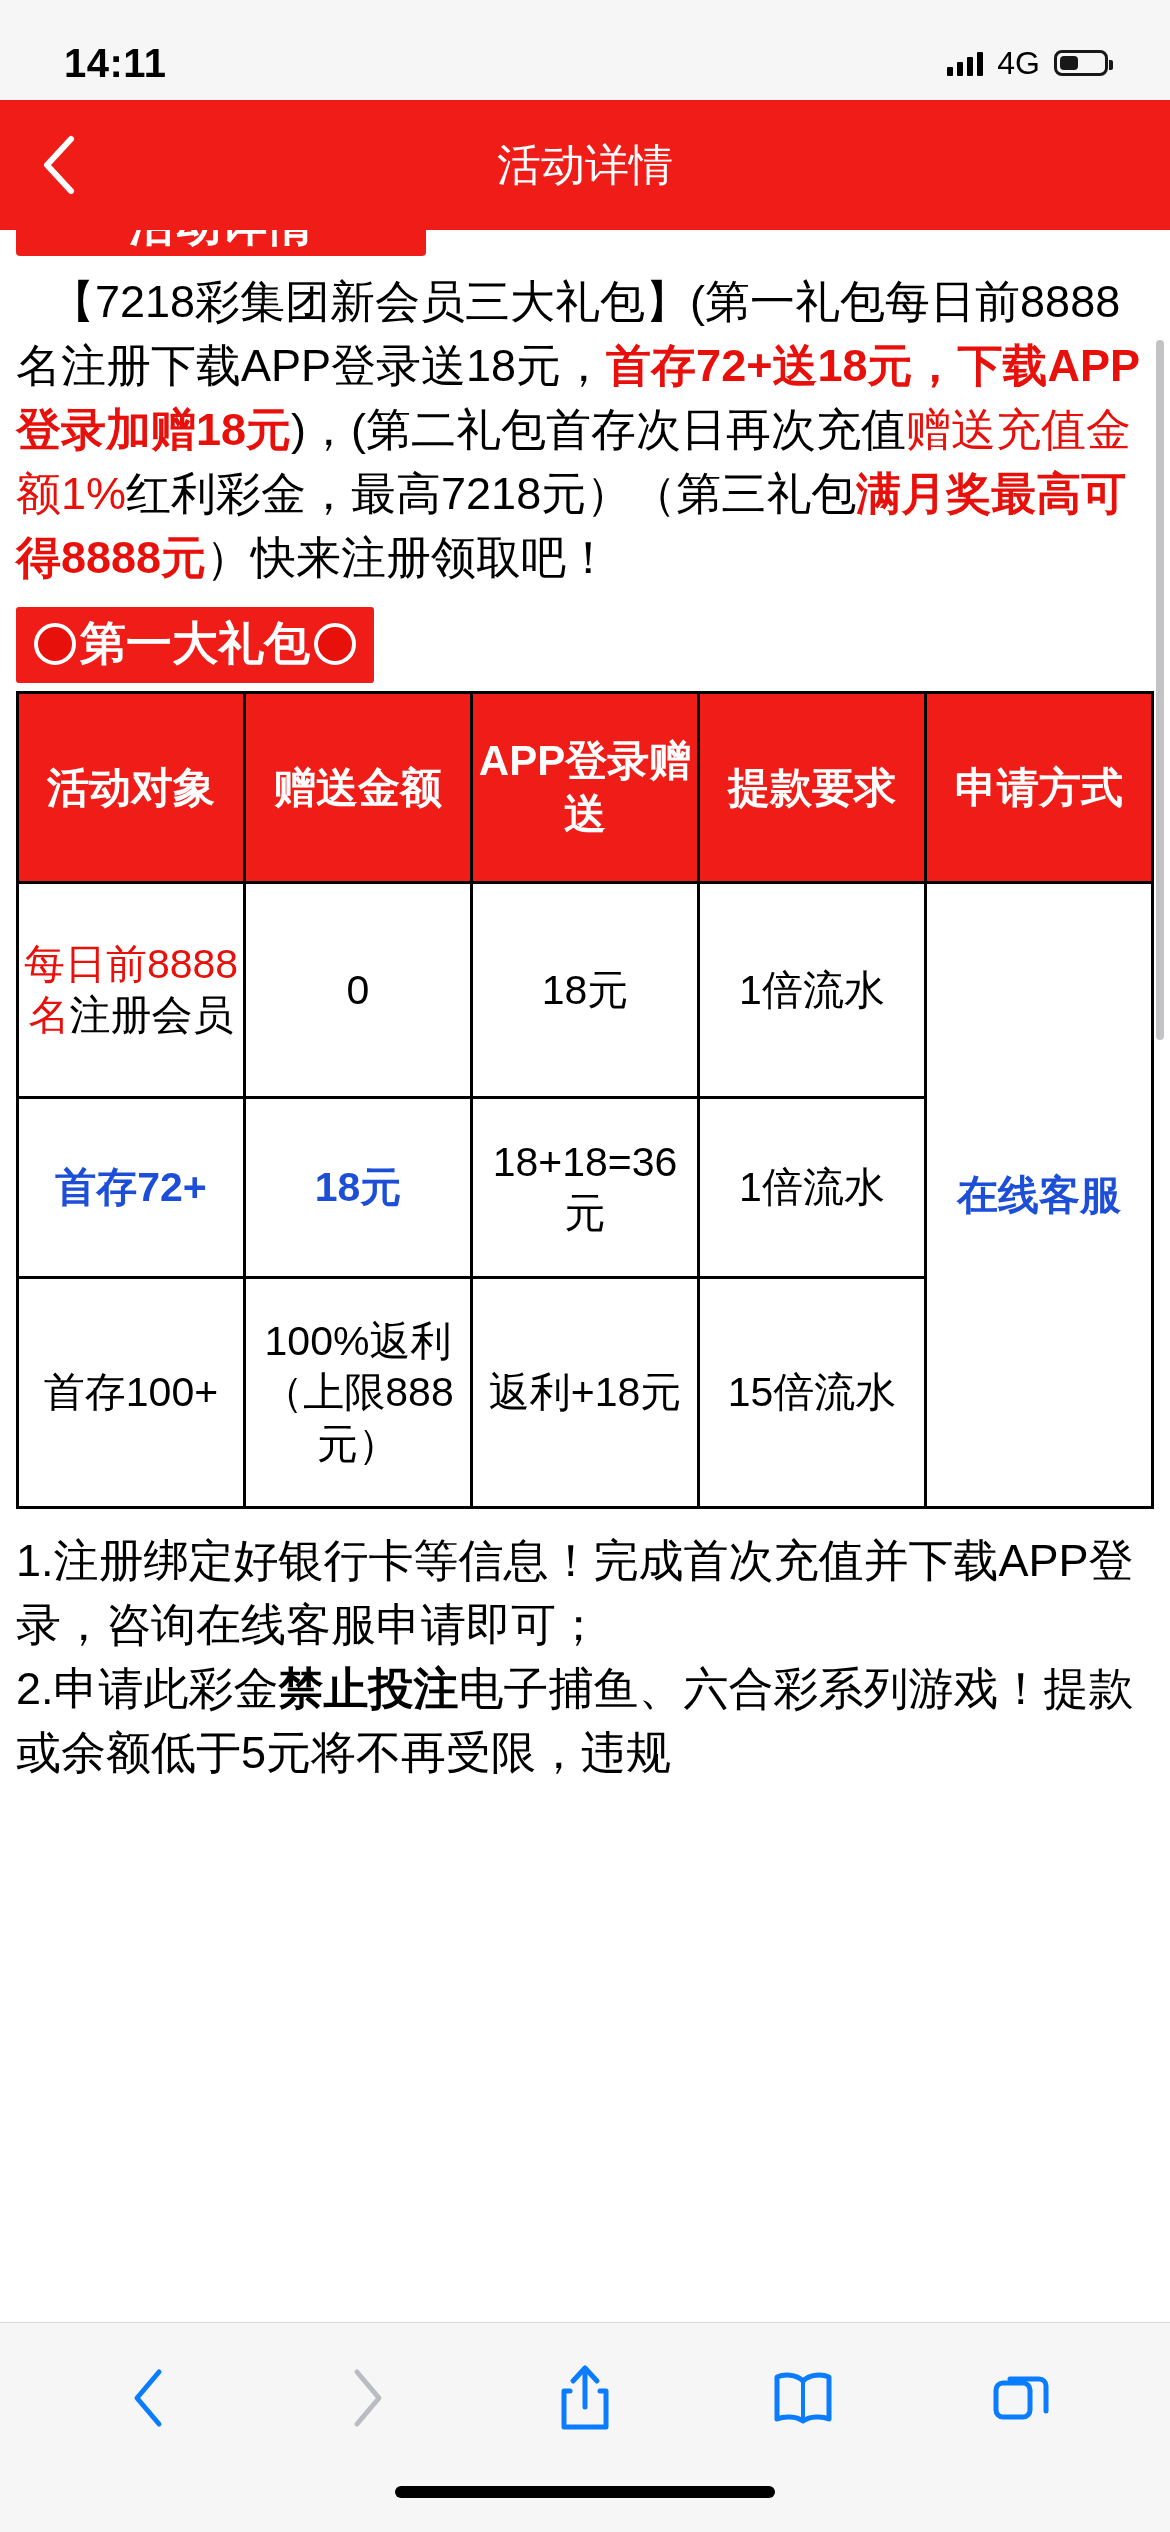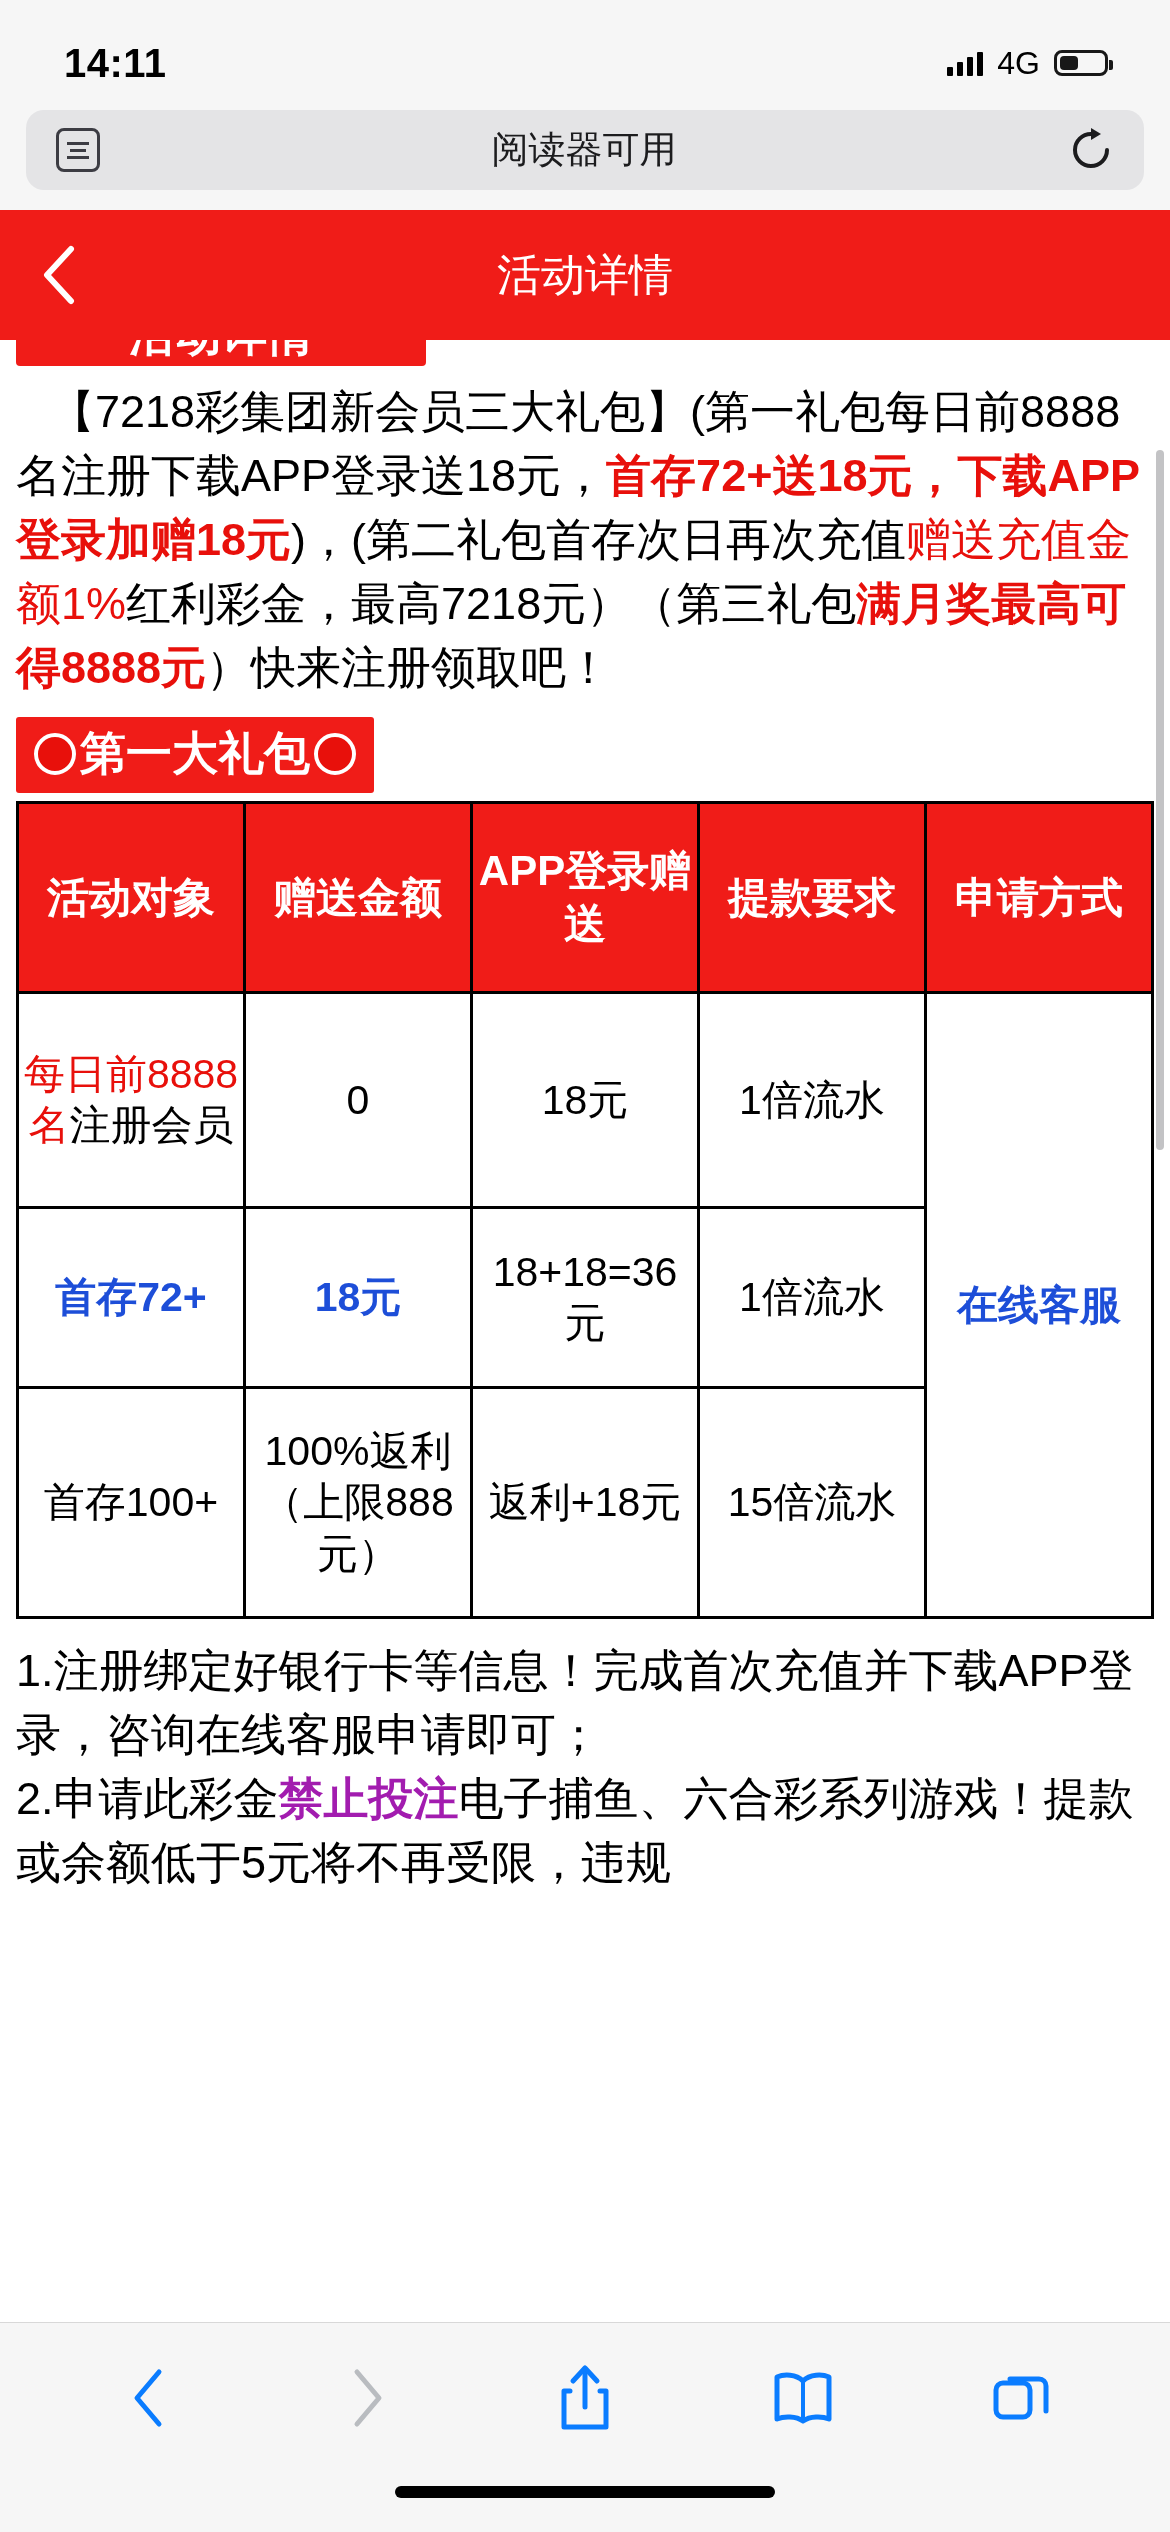--- a/index.html
+++ b/index.html
@@ -168,21 +168,21 @@
   td.redbold { color: #1d4ed8; font-weight: 700; }
   td.plain { color: #000; }
   tr.r1 td { height: 215px; }
   tr.r2 td { height: 180px; }
   tr.r3 td { height: 230px; }
 
   .footnotes {
     font-size: 45px; line-height: 1.42; color: #000; margin-top: 20px;
     word-break: break-all;
   }
-  .footnotes .red { color: #a21caf; font-weight: 700; }
+  .footnotes .red { color: #000000; font-weight: 700; }
 
   
   .toolbar {
     flex: 0 0 auto;
     height: 150px;
     background: #f6f6f6;
     border-top: 1px solid #d8d8d8;
     display: flex; align-items: center; justify-content: space-around;
     padding: 0 40px;
   }
@@ -209,36 +209,20 @@
           <i></i>
           <i></i>
         </div>
       <div class="net-label">4G</div>
       <div class="battery">
           <div class="fill"></div>
         </div>
     </div>
   </div>
 
-  <div class="urlbar-wrap">
-    <div class="urlbar">
-      <div class="aa-icon">
-          <span></span>
-          <span></span>
-          <span></span>
-        </div>
-      <div class="reader-title">阅读器可用</div>
-      <div class="reload-icon">
-        <svg width="46" height="46" viewBox="0 0 46 46">
-          <path d="M23 7 A16 16 0 1 0 39 23" fill="none" stroke="#1c1c1e" stroke-width="4" stroke-linecap="round"></path>
-          <path d="M23 1 L23 13 L33 7 Z" fill="#1c1c1e"></path>
-        </svg>
-      </div>
-    </div>
-  </div>
 
   <div class="page-header">
     <div class="back-chevron">
       <svg width="40" height="62" viewBox="0 0 40 62">
         <path d="M32 5 L8 31 L32 57" fill="none" stroke="#ffffff" stroke-width="6" stroke-linecap="round" stroke-linejoin="round"></path>
       </svg>
     </div>
     <div class="page-title">活动详情</div>
   </div>
 

